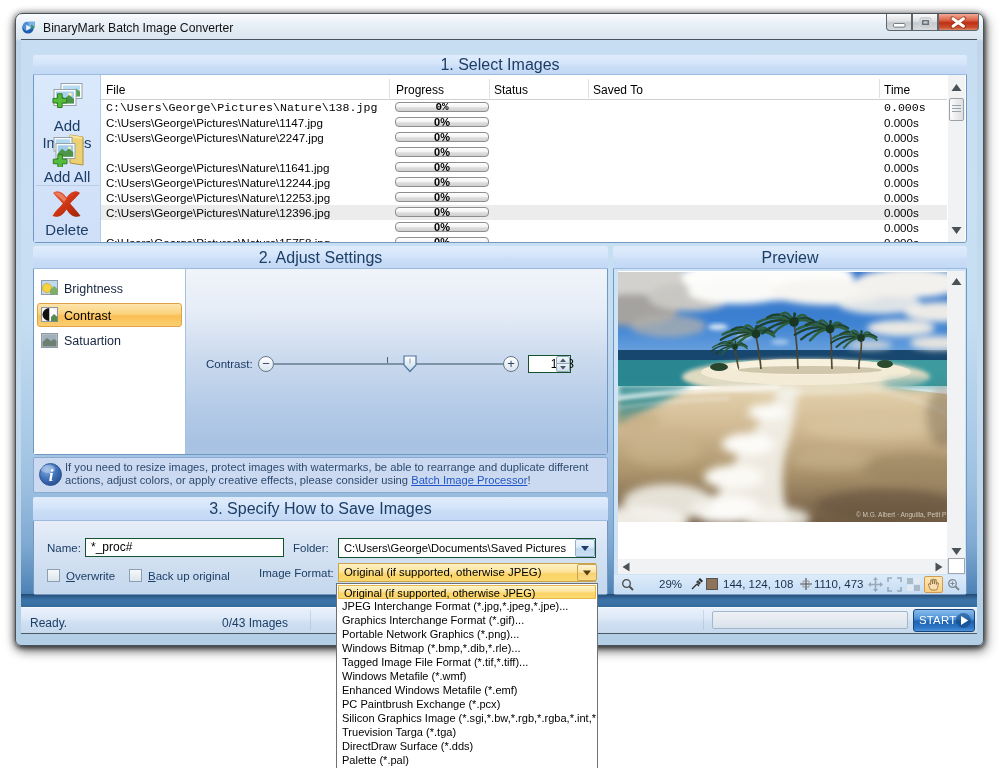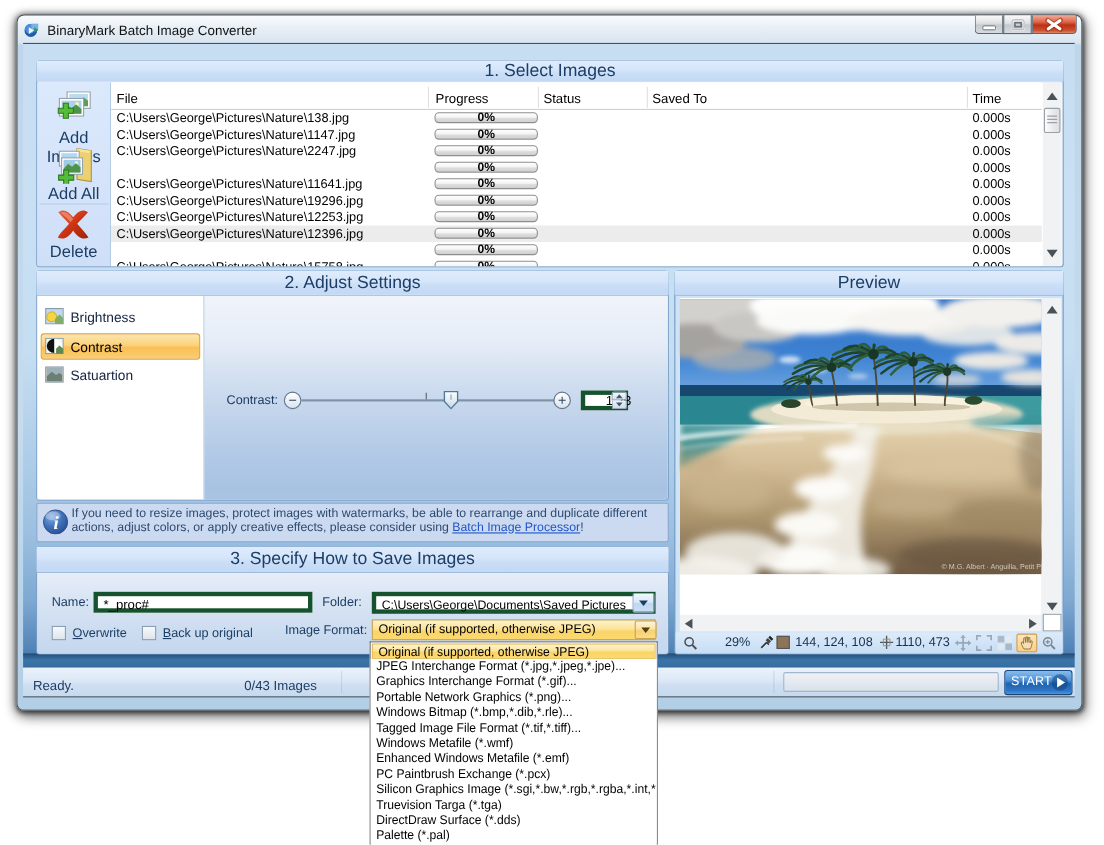--- a/index.html
+++ b/index.html
@@ -18,21 +18,21 @@
 .wb{position:absolute;top:0;height:17px;border:1px solid #5c6670;border-top:none}
 .tbtxt{position:absolute;text-align:center;font-size:15px;color:#1c3e66;width:66px}
 .row{position:absolute;height:15px;font-size:11.6px;color:#000;white-space:nowrap;line-height:15px}
 .pbar{position:absolute;width:94px;height:10px;border:1px solid #8e8e8e;border-radius:4px;
  background:linear-gradient(180deg,#fff 0%,#f4f4f4 45%,#ddd 60%,#d0d0d0 100%);
  font-size:11px;font-weight:bold;text-align:center;line-height:8px;color:#000}
 .p2item{position:absolute;font-size:12.5px;color:#15233f}
 .circbtn{position:absolute;width:16px;height:16px;border:1px solid #66788c;border-radius:50%;
  background:linear-gradient(180deg,#fff,#eaf0f6 55%,#dae4ee);color:#2f4760;font-size:13px;text-align:center;line-height:13px}
 .lbl{position:absolute;font-size:11.5px;color:#1c3e66;white-space:nowrap}
-.field{position:absolute;background:#fff;border:4px solid #14532d;font-size:12px;color:#000;white-space:nowrap}
+.field{position:absolute;background:#fff;border:1px solid #14532d;font-size:12px;color:#000;white-space:nowrap}
 .combo-btn{position:absolute;width:20px;border:1px solid #93aecd;border-radius:2px;
  background:linear-gradient(180deg,#f0f7fe 0%,#dbeafa 45%,#bed7f0 55%,#cce0f4 100%)}
 .cb{position:absolute;width:13px;height:13px;border:1px solid #8ca0b4;background:linear-gradient(180deg,#f6f9fb,#dde5ec)}
 .ddi{position:absolute;left:337px;width:260px;height:14px;line-height:14.5px;padding-left:5px;white-space:nowrap;font-size:11.5px;color:#000;background:#fff}
 .ddt{display:inline-block;transform:scaleX(0.96);transform-origin:0 50%}
 </style></head><body>
 <div id="win" class="abs"></div>
 <div id="client" class="abs"></div>
 <div id="darkband" class="abs"></div>
 <div id="statusbar" class="abs"></div>
@@ -104,21 +104,21 @@
 <div class="abs" style="left:101px;top:75px;width:846px;height:25px;border-bottom:1px solid #cfcfcf;background:#fff"></div>
 <div class="abs" style="left:106px;top:83px;font-size:12px;color:#000">File</div>
 <div class="abs" style="left:396px;top:83px;font-size:12px;color:#000">Progress</div>
 <div class="abs" style="left:494px;top:83px;font-size:12px;color:#000">Status</div>
 <div class="abs" style="left:593px;top:83px;font-size:12px;color:#000">Saved To</div>
 <div class="abs" style="left:884px;top:83px;font-size:12px;color:#000">Time</div>
 <div class="abs" style="left:389px;top:79px;width:1px;height:19px;background:#e0e0e0"></div>
 <div class="abs" style="left:489px;top:79px;width:1px;height:19px;background:#e0e0e0"></div>
 <div class="abs" style="left:588px;top:79px;width:1px;height:19px;background:#e0e0e0"></div>
 <div class="abs" style="left:879px;top:79px;width:1px;height:19px;background:#e0e0e0"></div>
-<div class="row" style="left:101px;top:100px;width:846px;">
+<div class="row" style="left:101px;top:100px;width:846px;font-family:Liberation Mono, monospace;">
     <span style="position:absolute;left:5px">C:\Users\George\Pictures\Nature\138.jpg</span>
     <span class="pbar" style="left:294px;top:2px">0%</span>
     <span style="position:absolute;left:783px">0.000s</span>
   </div>
 <div class="row" style="left:101px;top:115px;width:846px;">
     <span style="position:absolute;left:5px">C:\Users\George\Pictures\Nature\1147.jpg</span>
     <span class="pbar" style="left:294px;top:2px">0%</span>
     <span style="position:absolute;left:783px">0.000s</span>
   </div>
 <div class="row" style="left:101px;top:130px;width:846px;">
@@ -129,21 +129,21 @@
 <div class="row" style="left:101px;top:145px;width:846px;">
     <span class="pbar" style="left:294px;top:2px">0%</span>
     <span style="position:absolute;left:783px">0.000s</span>
   </div>
 <div class="row" style="left:101px;top:160px;width:710px;">
     <span style="position:absolute;left:5px">C:\Users\George\Pictures\Nature\11641.jpg</span>
     <span class="pbar" style="left:294px;top:2px">0%</span>
     <span style="position:absolute;left:783px">0.000s</span>
   </div>
 <div class="row" style="left:101px;top:175px;width:846px;">
-    <span style="position:absolute;left:5px">C:\Users\George\Pictures\Nature\19296.jpg</span>
+    <span style="position:absolute;left:5px">C:\Users\George\Pictures\Nature\12244.jpg</span>
     <span class="pbar" style="left:294px;top:2px">0%</span>
     <span style="position:absolute;left:783px">0.000s</span>
   </div>
 <div class="row" style="left:101px;top:190px;width:846px;">
     <span style="position:absolute;left:5px">C:\Users\George\Pictures\Nature\12253.jpg</span>
     <span class="pbar" style="left:294px;top:2px">0%</span>
     <span style="position:absolute;left:783px">0.000s</span>
   </div>
 <div class="row" style="left:101px;top:205px;width:846px;background:#ececec;">
     <span style="position:absolute;left:5px">C:\Users\George\Pictures\Nature\12396.jpg</span>

